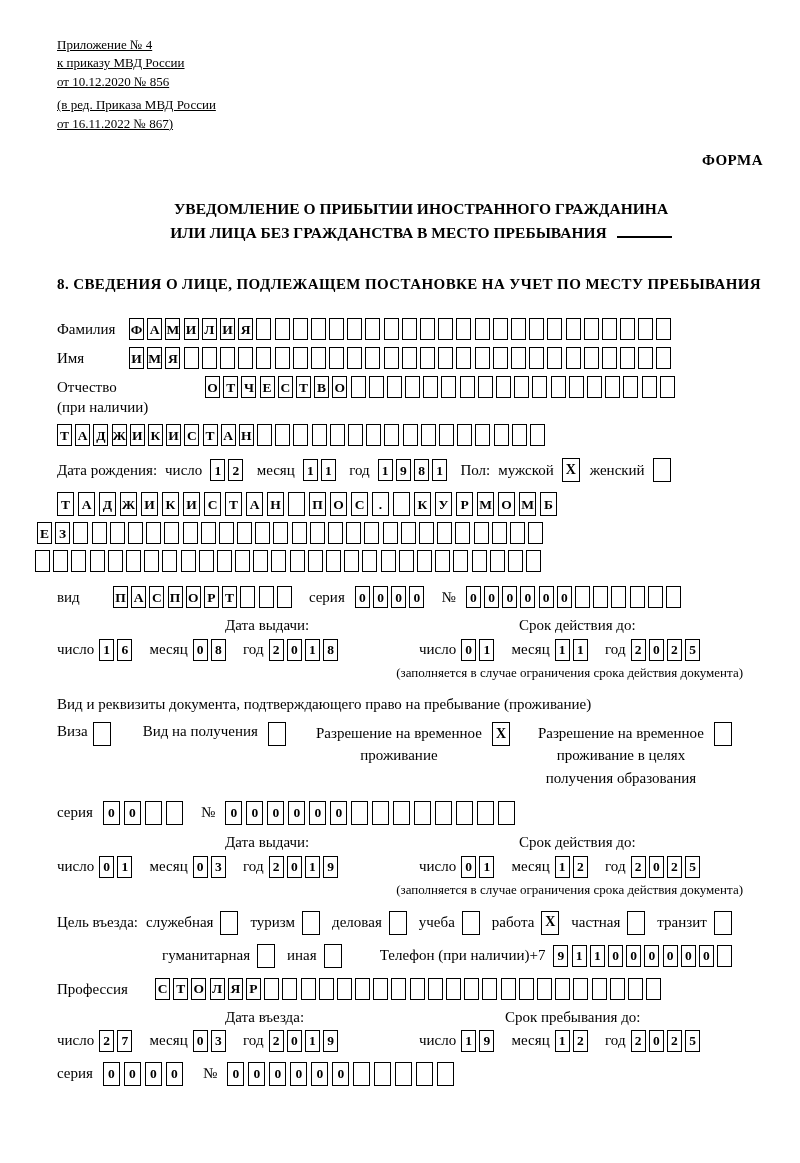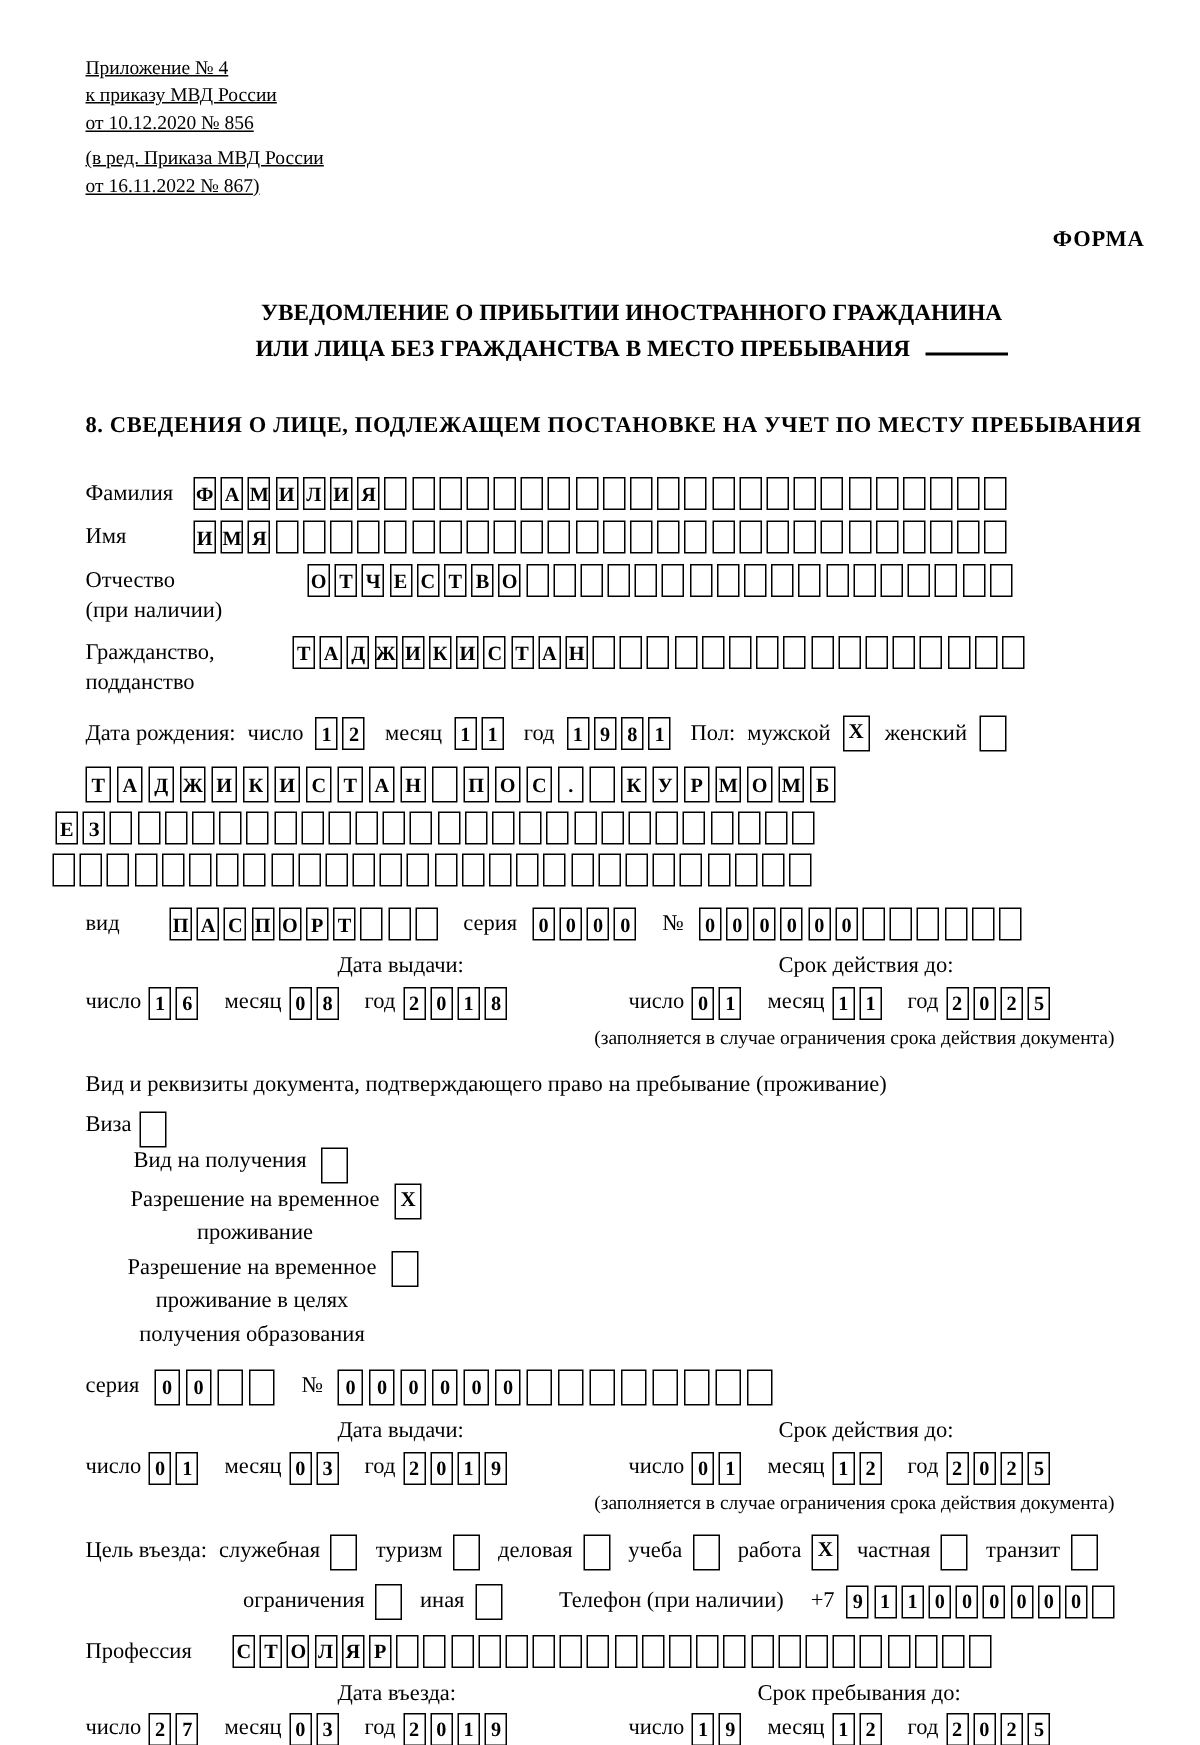--- a/index.html
+++ b/index.html
@@ -73,34 +73,34 @@
   .dt-right { padding-left: 112px; }
   .dates-pair { display: flex; align-items: center; margin-top: 3px; }
   .dp-left  { width: 350px; flex: 0 0 auto; display: flex; align-items: center; }
   .dp-right { display: flex; align-items: center; margin-left: 12px; }
   .dates-pair .dlabel { margin-right: 5px; }
   .dates-pair .gsp { margin-left: 14px; }
   .note-right { text-align: right; padding-right: 42px; font-size: 13px; margin-top: 4px; }
 
   
   .res-intro { margin-top: 10px; line-height: 1.6; }
-  .optrow { display: flex; align-items: flex-start; margin-top: 6px; flex-direction: column; }
+  .optrow { display: flex; align-items: flex-start; margin-top: 6px; }
   .opt { display: flex; align-items: flex-start; }
   .opt .box { margin-left: 10px; }
   .opt-lines { text-align: center; line-height: 1.5; }
   .opt2 { margin-left: 32px; }
   .opt3 { margin-left: 30px; }
   .opt4 { margin-left: 28px; }
 
   
   .purpose { display: flex; align-items: center; margin-top: 12px; flex-wrap: nowrap; }
   .purpose .p-item { display: flex; align-items: center; margin-right: 12px; }
   .purpose .p-item .box { margin-left: 7px; }
   .purpose2 { margin-left: 105px; margin-top: 9px; }
-  .phone-lbl { margin-left: 26px; margin-right: 18px; }
+  .phone-lbl { margin-left: 26px; }
   .phone-prefix { margin-right: 8px; }
 
   
   .mig { display: flex; align-items: center; margin-top: 10px; }
   .mig .lbl1 { width: 228px; flex: 0 0 auto; }
   .mig .lbl  { margin-right: 10px; }
   .mig .grp  { margin-left: 16px; }
 </style>
 </head>
 <body>
@@ -223,24 +223,20 @@
         <span class="cell"></span>
         <span class="cell"></span>
         <span class="cell"></span>
         <span class="cell"></span>
         <span class="cell"></span>
         <span class="cell"></span>
       </div>
   </div>
 
   <div class="frow">
-    <div class="flabel w138">
-      <div>Гражданство,</div>
-      <div>подданство</div>
-    </div>
     <div class="cells">
         <span class="cell">Т</span>
         <span class="cell">А</span>
         <span class="cell">Д</span>
         <span class="cell">Ж</span>
         <span class="cell">И</span>
         <span class="cell">К</span>
         <span class="cell">И</span>
         <span class="cell">С</span>
         <span class="cell">Т</span>
@@ -591,21 +587,21 @@
         <span>частная</span>
         <span class="box"></span>
       </span>
     <span class="p-item">
         <span>транзит</span>
         <span class="box"></span>
       </span>
   </div>
   <div class="purpose purpose2">
     <span class="p-item">
-        <span>ограничения</span>
+        <span>гуманитарная</span>
         <span class="box"></span>
       </span>
     <span class="p-item">
         <span>иная</span>
         <span class="box"></span>
       </span>
     <span class="phone-lbl">Телефон (при наличии)</span>
     <span class="phone-prefix">+7</span>
     <span class="cells">
         <span class="cell">9</span>

